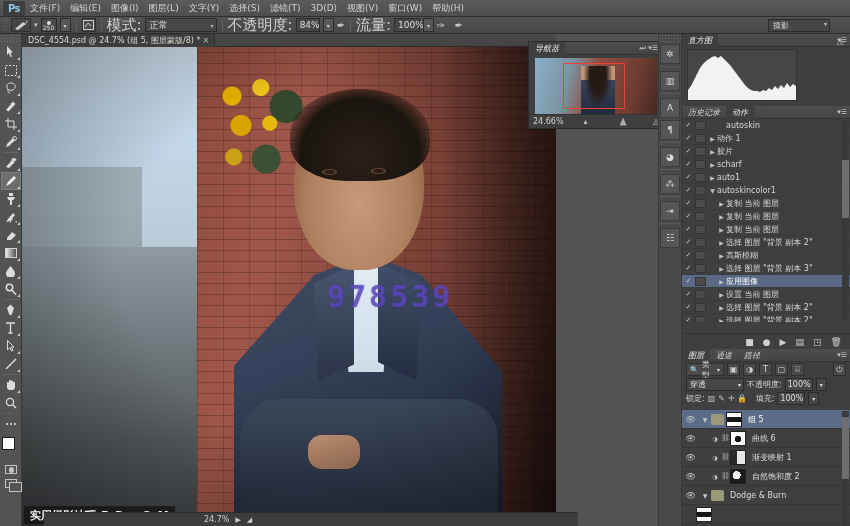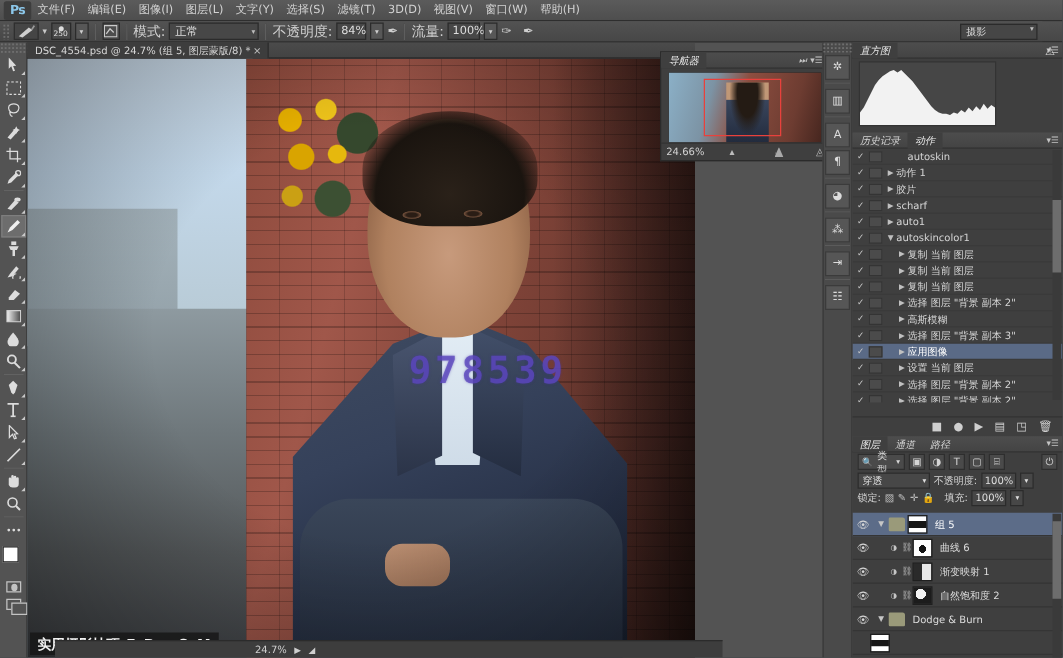--- a/index.html
+++ b/index.html
@@ -34,21 +34,21 @@
     position:absolute; left:0; top:17px; width:850px; height:17px;
     background: linear-gradient(#525252,#474747);
     border-bottom:1px solid #2b2b2b;
     display:flex; align-items:center; gap:3px; padding-left:2px;
   }
   .grip { width:6px; height:13px;
     background-image: radial-gradient(#767676 35%, transparent 36%);
     background-size:3px 3px; opacity:.8; }
   .ob-sep { width:1px; height:13px; background:#3a3a3a; margin:0 2px;
             border-right:1px solid #5e5e5e; }
-  .ob-label { font-size:11px; color:#cfcfcf; white-space:nowrap; }
+  .ob-label { font-size:15px; color:#cfcfcf; white-space:nowrap; }
   .brush-preview {
     width:20px; height:14px; background:#454545; border:1px solid #2f2f2f;
     display:flex; align-items:center; justify-content:center;
   }
   .brush-size-box {
     width:16px; height:14px; background:#4a4a4a; border:1px solid #2a2a2a;
     position:relative; display:flex; align-items:flex-end; justify-content:center;
     font-size:6px; color:#e0e0e0; line-height:6px;
   }
   .brush-size-box .dot {

